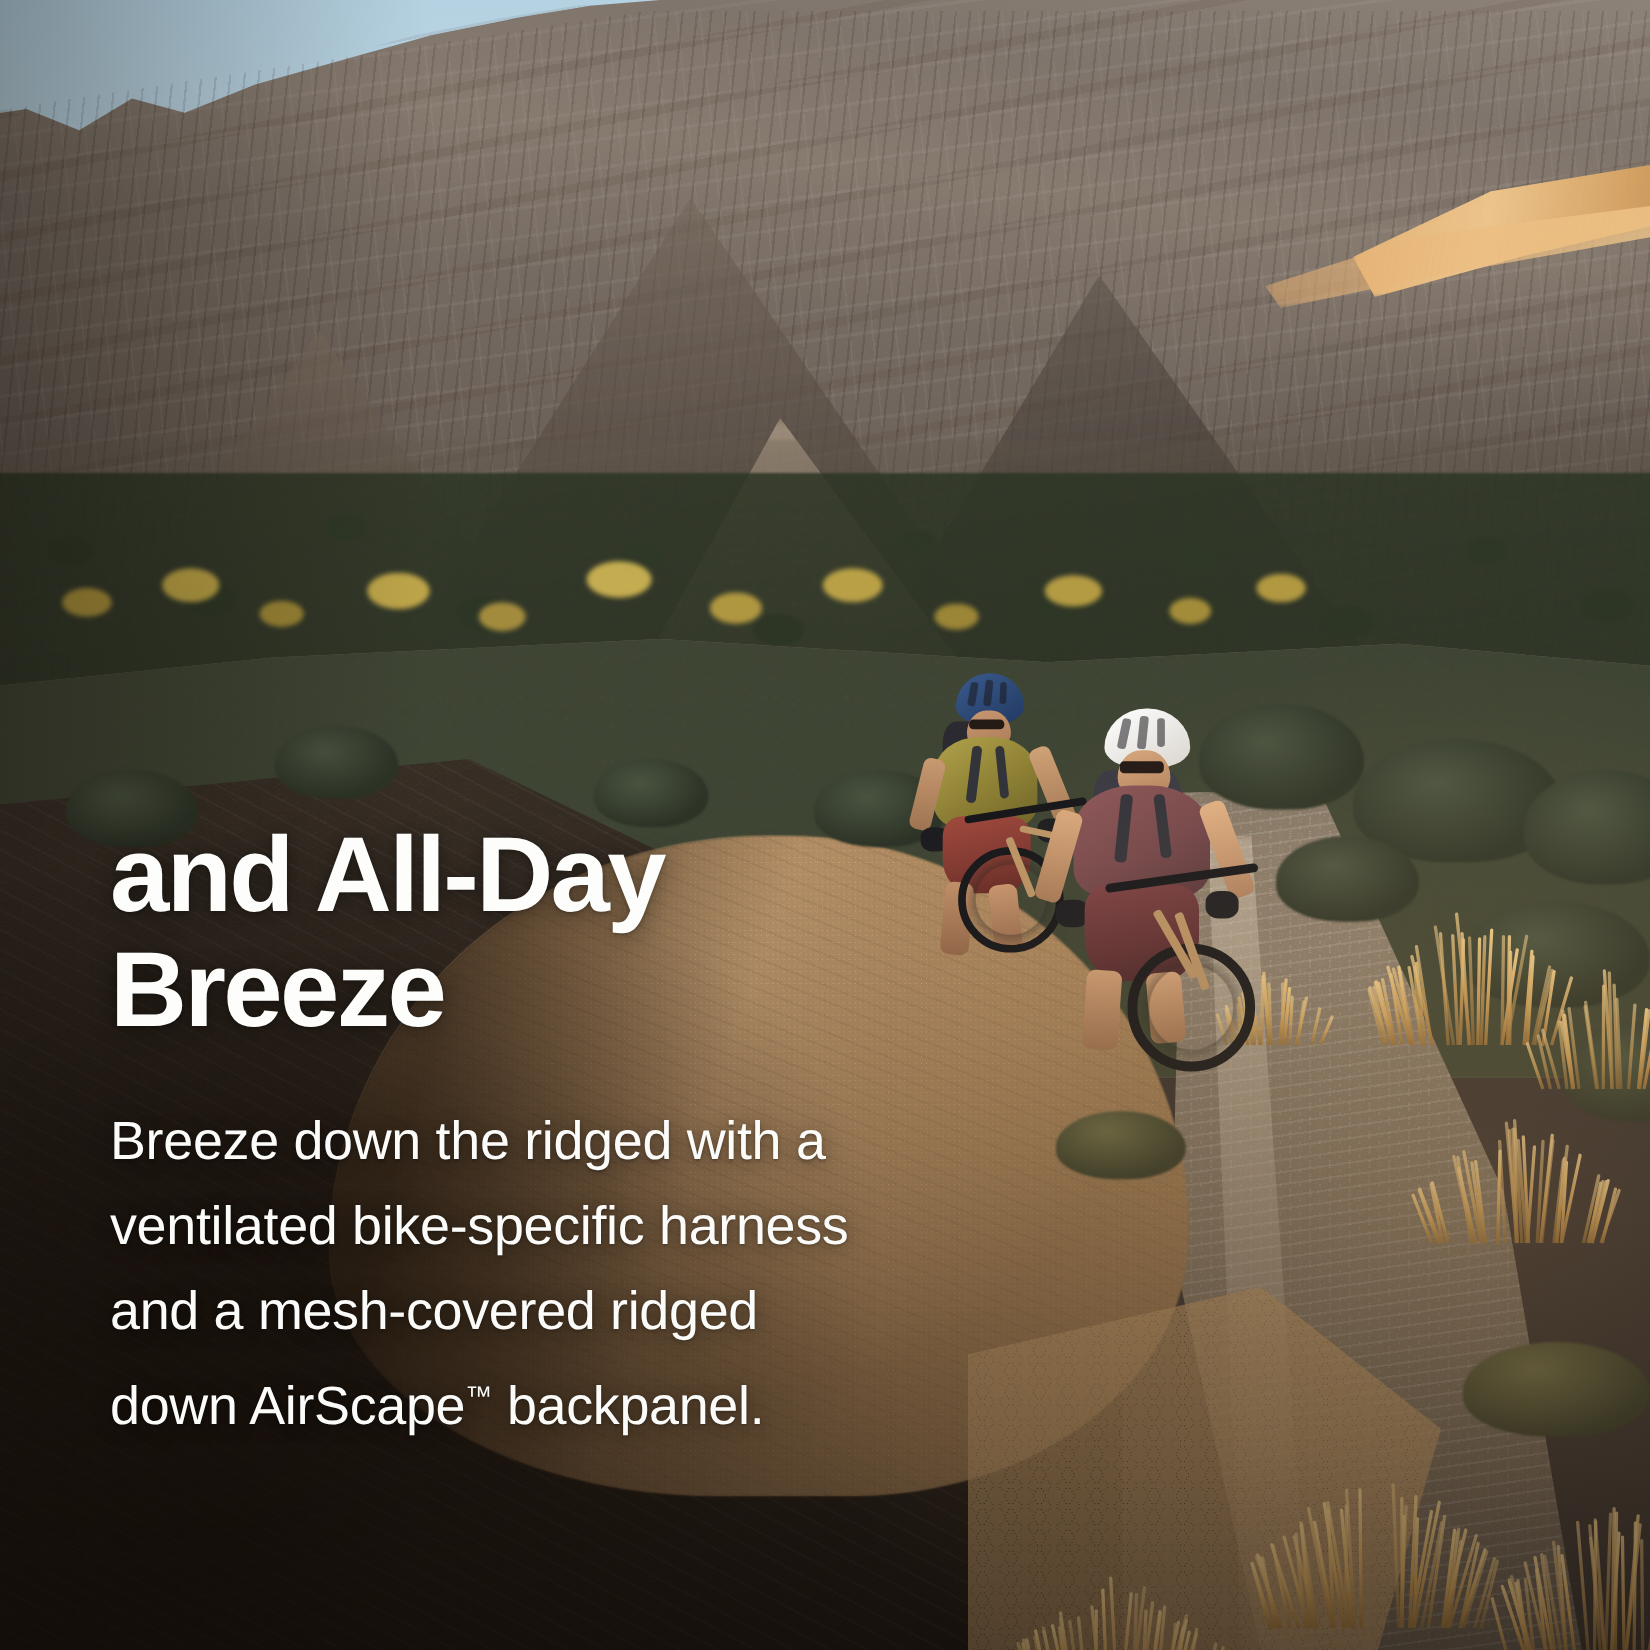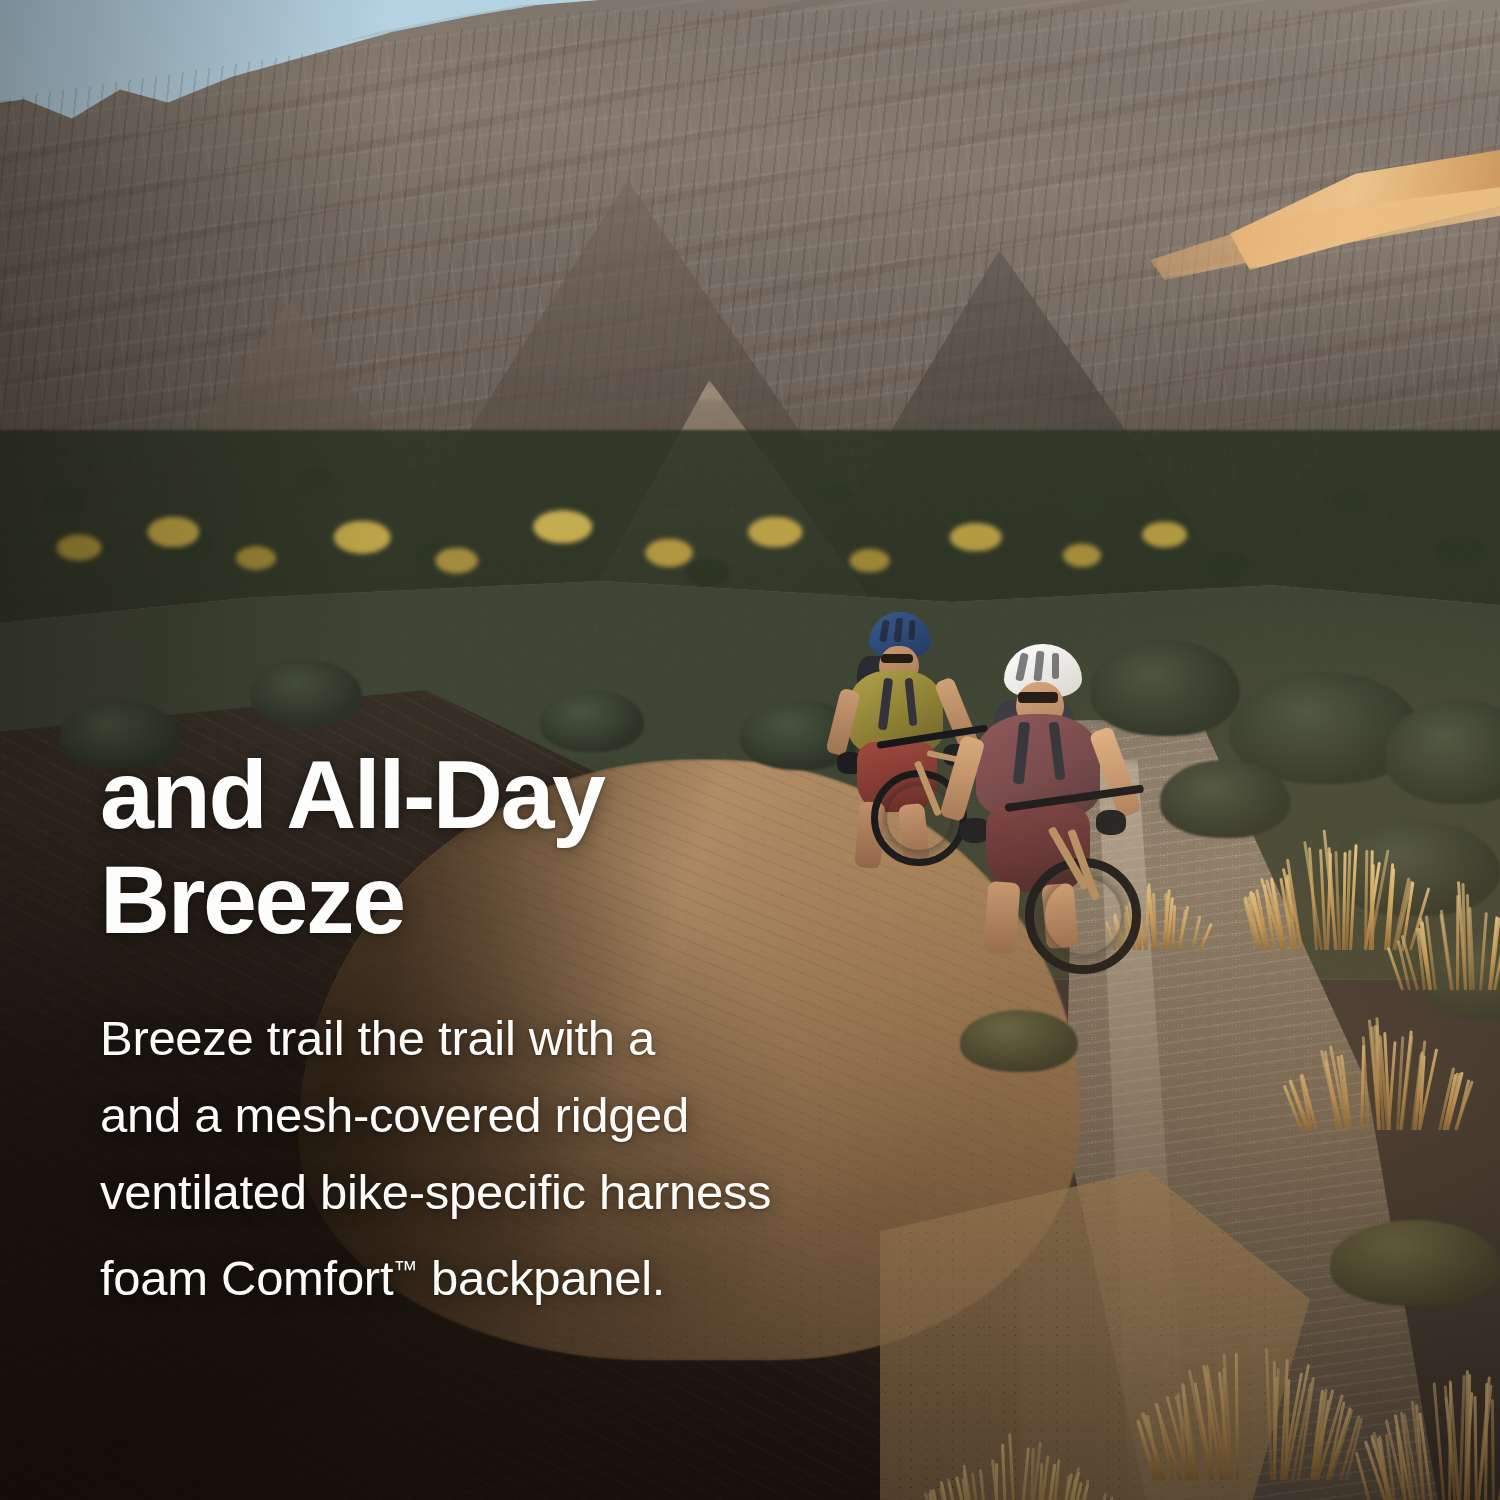--- a/index.html
+++ b/index.html
@@ -677,20 +677,20 @@
     <div class="layer scrim"></div>
     <div class="layer vignette"></div>
   </div>
 
   <div class="copy">
     <div class="headline">
       <div>and All-Day</div>
       <div>Breeze</div>
     </div>
     <div class="body">
-      <div>Breeze trail the trail with a</div>
+      <div>Breeze down the ridged with a</div>
+      <div>ventilated bike-specific harness</div>
       <div>and a mesh-covered ridged</div>
-      <div>ventilated bike-specific harness</div>
-      <div><span>foam Comfort</span><span class="tm">™</span><span> backpanel.</span></div>
+      <div><span>down AirScape</span><span class="tm">™</span><span> backpanel.</span></div>
     </div>
   </div>
 
 </div>
 
 </body></html>

